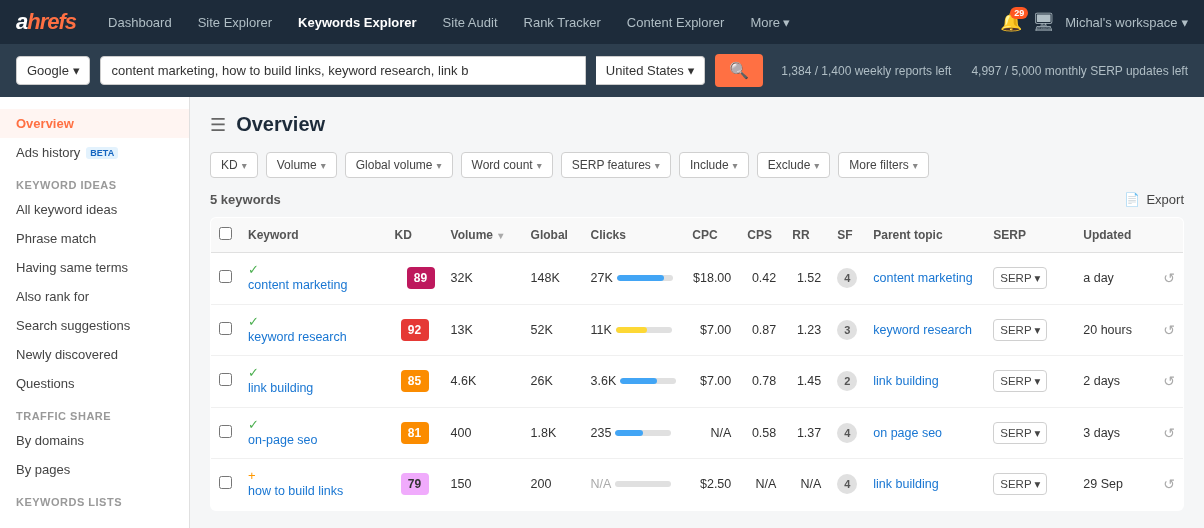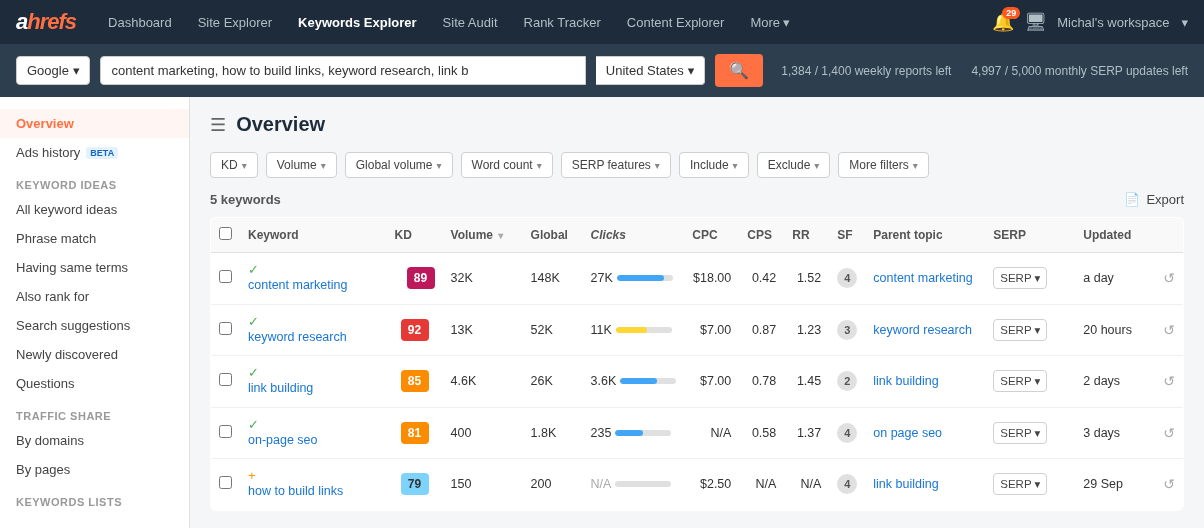--- a/index.html
+++ b/index.html
@@ -58,21 +58,21 @@
       border-radius: 8px;
       padding: 1px 4px;
       font-weight: 700;
     }
     .workspace-btn {
       color: #b0bec5;
       font-size: 13px;
       cursor: pointer;
       display: flex;
       align-items: flex-start;
-      gap: 12px;
+      gap: 4px;
     }
 
     
     .search-bar {
       background: #2d3e4e;
       padding: 10px 16px;
       display: flex;
       align-items: center;
       gap: 10px;
     }
@@ -284,21 +284,21 @@
       height: 22px;
       border-radius: 4px;
       font-size: 12px;
       font-weight: 700;
       color: #fff;
     }
     .kd-89 { background: #be185d; margin-left: 12px; }
     .kd-92 { background: #e53935; }
     .kd-85 { background: #fb8c00; }
     .kd-81 { background: #fb8c00; }
-    .kd-79 { background: #7dd3fc; color: #333; }
+    .kd-79 { background: #f0abfc; color: #333; }
 
     .kw-link {
       color: #1976d2;
       text-decoration: none;
       cursor: pointer;
       display: block;
       line-height: 1.4;
     }
 
     .check-icon { color: #4caf50; font-size: 13px; margin-right: 3px; }
@@ -364,21 +364,21 @@
 
     .na-text { color: #aaa; }
     .checkbox-cell { width: 24px; }
     input[type=checkbox] { cursor: pointer; }
 
     .th-checkbox { width: 24px; }
     .col-kw { min-width: 120px; }
     .col-kd { width: 50px; text-align: center; }
     .col-volume { width: 80px; }
     .col-global { width: 60px; }
-    .col-clicks { width: 100px; font-style: italic; }
+    .col-clicks { width: 100px; }
     .col-cpc { width: 55px; text-align: right; }
     .col-cps { width: 45px; text-align: right; }
     .col-rr { width: 45px; text-align: right; }
     .col-sf { width: 35px; text-align: center; }
     .col-parent { width: 120px; }
     .col-serp { width: 90px; }
     .col-updated { width: 80px; }
     .col-refresh { width: 24px; }
   </style>
 </head>

